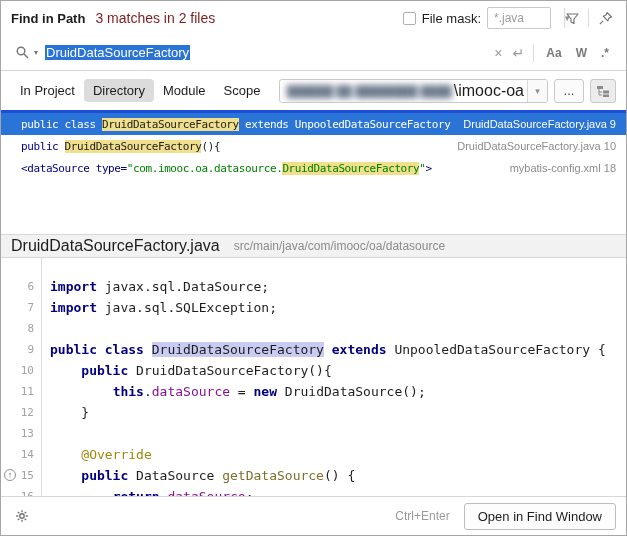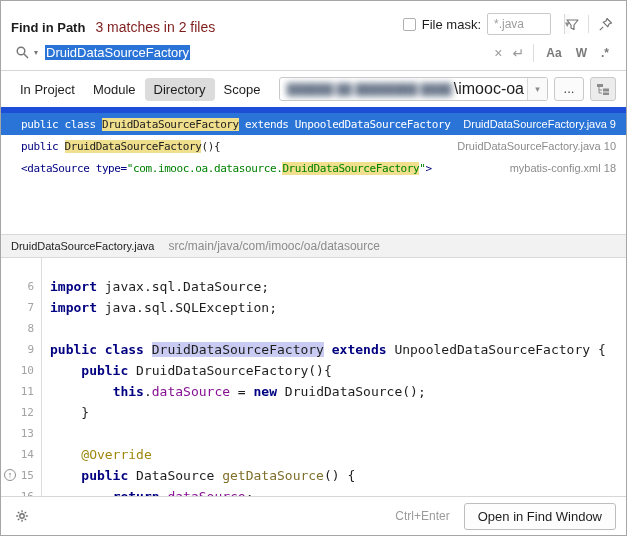--- a/index.html
+++ b/index.html
@@ -2,21 +2,21 @@
 <html style="--c-accent: #2B74D7; --c-match: #F0DF8D; --c-presel: #C9CBF2; --c-kw: #000080; --c-str: #008000; --c-field: #871094; --c-ann: #9E880D; --c-decl: #7F6F2A;"><head>
 <meta charset="utf-8">
 <style>
   * { margin:0; padding:0; box-sizing:border-box; }
   html,body { width:627px; height:536px; overflow:hidden; background:#fff;
               font-family:"Liberation Sans", sans-serif; }
   .window { width:627px; height:536px; border:1px solid #a6a6a6; background:#fff;
             display:flex; flex-direction:column; }
 
   
-  .header { flex:0 0 34px; display:flex; align-items:flex-end; padding:0 10px; }
+  .header { flex:0 0 34px; display:flex; align-items:center; padding:0 10px; }
   .title { font-size:13px; font-weight:bold; color:#1d1d1d; }
   .summary { font-size:14px; color:#7f1d1d; margin-left:10px; }
   .header-right { margin-left:auto; display:flex; align-items:center; }
   .checkbox { width:13px; height:13px; border:1px solid #b0b0b0; border-radius:2px;
               background:#fff; margin-right:6px; }
   .fm-label { font-size:13px; color:#1d1d1d; margin-right:6px; }
   .combo { height:22px; width:64px; border:1px solid #c9c9c9; border-radius:2px;
            display:flex; align-items:center; justify-content:space-between;
            background:#fff; margin-right:10px;gap:40px; }
   .combo-text { padding-left:6px; font-size:12px; color:#9e9e9e; }
@@ -32,21 +32,21 @@
                 border-bottom:1px solid #d6d6d6; }
   .search-chevron { font-size:8px; color:#757575; margin-left:1px; }
   .query { flex:1; margin-left:7px; font-size:13px; color:#1d1d1d;
            white-space:nowrap; overflow:hidden; }
   .q-sel { background:var(--c-accent,#2B74D7); color:#fff; padding:2px 1px; }
   .icon-char { color:#9a9a9a; font-size:14px; width:20px; text-align:center; }
   .tgl { color:#7a7a7a; font-size:12px; font-weight:bold; margin:0 7px; }
 
   
   .scope-row { flex:0 0 42px; display:flex; align-items:center; padding:0 10px;
-               border-bottom:6px solid #1d4ed8; }
+               border-bottom:3px solid #1d4ed8; }
   .scope-tabs { display:flex; align-items:center; }
   .tab { font-size:13px; color:#1d1d1d; padding:4px 9px; border-radius:4px;
          white-space:nowrap; }
   .tab.active { background:#dcdcdc; }
   .dir-combo { flex:1; height:24px; border:1px solid #c9c9c9; border-radius:3px;
                margin-left:10px; display:flex; align-items:center;
                justify-content:flex-end; overflow:hidden; background:#fff; }
   .dir-blur { filter:blur(3px); color:#6e7b8e; font-size:11px; white-space:nowrap; }
   .dir-tail { font-size:16px; color:#1d1d1d; white-space:nowrap; margin:0 3px 0 2px; }
   .dir-arrow { width:20px; align-self:stretch; display:flex; align-items:center;
@@ -84,21 +84,21 @@
   .t-match    { background:var(--c-match,#F0DF8D); color:#1d1d1d; }
   .t-matchstr { background:var(--c-match,#F0DF8D); color:var(--c-str,#008000); }
   .t-sel  { background:var(--c-presel,#C9CBF2); color:#1d1d1d; }
 
   .filler { flex:1 1 auto; background:#fff; }
 
   
   .preview-header { flex:0 0 24px; background:#f2f2f2; border-top:1px solid #d9d9d9;
                     border-bottom:1px solid #d9d9d9; display:flex; align-items:center;
                     padding:0 10px; }
-  .pfile { font-size:11px; color:#1d1d1d; }
+  .pfile { font-size:16px; color:#1d1d1d; }
   .ppath { font-size:12px; color:#8c8c8c; margin-left:14px; }
 
   .code-wrap { flex:0 0 238px; display:flex; overflow:hidden; }
   .gutter { flex:0 0 41px; border-right:1px solid #dcdcdc; padding-top:18px; }
   .gutter-line { height:21px; line-height:21px; text-align:right; padding-right:7px;
                  font-family:"DejaVu Sans Mono", monospace; font-size:11px;
                  color:#a3a3a3; position:relative; }
   .gutter-icon { position:absolute; left:3px; top:4px; width:12px; height:12px;
                  border:1px solid #8f8f8f; border-radius:50%; color:#6f6f6f;
                  font-size:9px; line-height:10px; text-align:center;
@@ -159,22 +159,22 @@
     <span class="icon-char">↵</span>
     <span class="vsep"></span>
     <span class="tgl">Aa</span>
     <span class="tgl">W</span>
     <span class="tgl">.*</span>
   </div>
 
   <div class="scope-row">
     <div class="scope-tabs">
         <span class="tab">In Project</span>
+        <span class="tab active">Directory</span>
         <span class="tab">Module</span>
-        <span class="tab active">Directory</span>
         <span class="tab">Scope</span>
       </div>
     <div class="dir-combo">
       <span class="dir-blur">██████ ██ ████████ ████</span>
       <span class="dir-tail">\imooc-oa</span>
       <span class="dir-arrow">▾</span>
     </div>
     <button class="more-btn">...</button>
     <span class="tree-btn">
       <svg width="14" height="12" viewBox="0 0 14 12">

